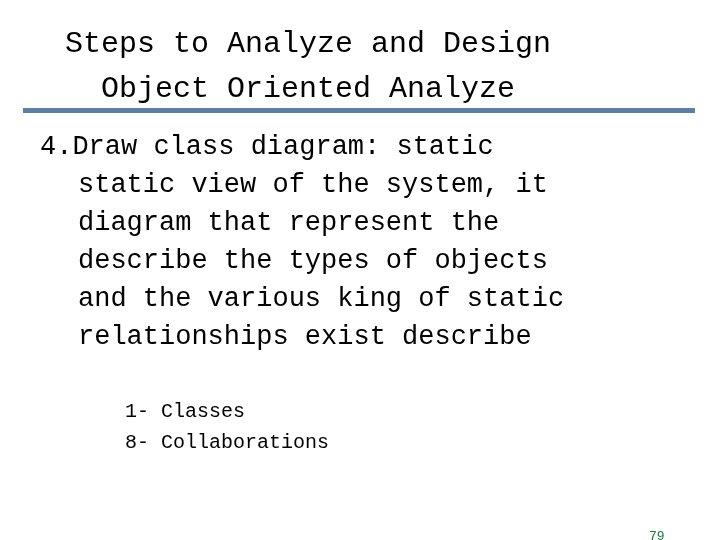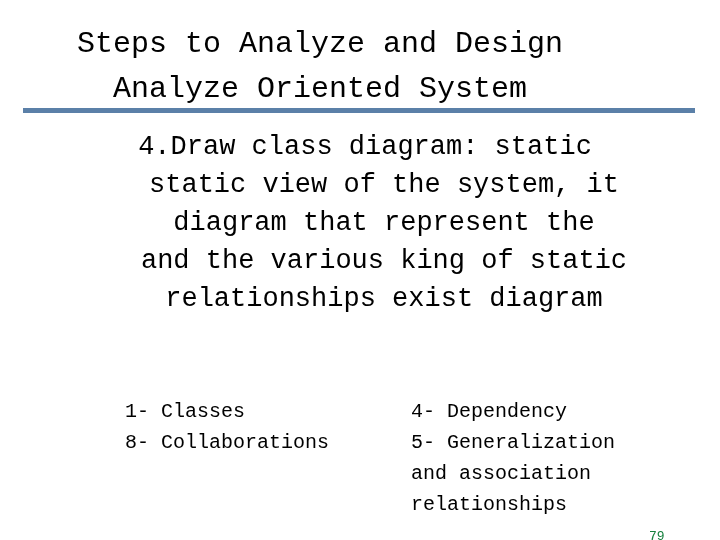--- a/index.html
+++ b/index.html
@@ -18,21 +18,21 @@
   .slide {
     position: relative;
     width: 720px;
     height: 540px;
     box-sizing: border-box;
   }
 
   
   .title-block {
     position: absolute;
-    left: 16px;
+    left: 4px;
     top: 22px;
     width: 608px;
     text-align: center;
   }
   .title-line {
     font-family: "Liberation Mono", "DejaVu Sans Mono", monospace;
     font-size: 30px;
     line-height: 45px;
     letter-spacing: 0px;
     color: #000000;
@@ -55,21 +55,20 @@
     left: 40px;
     top: 128px;
     width: 650px;
   }
   .body-line {
     font-family: "Liberation Mono", "DejaVu Sans Mono", monospace;
     font-size: 27px;
     line-height: 38px;
     color: #000000;
     white-space: pre;
-    text-align: center;
   }
   .body-line.indent {
     padding-left: 38px;
   }
 
   
   .sublists {
     position: absolute;
     left: 3px;
     top: 396px;
@@ -109,41 +108,36 @@
     margin-top: 24px;
   }
 </style>
 </head>
 <body>
 
 <div class="slide">
 
   <div class="title-block">
     <div class="title-line">Steps to Analyze and Design</div>
-    <div class="title-line">Analyze Oriented System</div>
+    <div class="title-line">Object Oriented Analyze</div>
   </div>
 
   <div class="divider"></div>
 
   <div class="body-block">
     <div class="body-line">4.Draw class diagram: static</div>
     <div class="body-line indent">static view of the system, it</div>
     <div class="body-line indent">diagram that represent the</div>
+    <div class="body-line indent">describe the types of objects</div>
     <div class="body-line indent">and the various king of static</div>
-    <div class="body-line indent">relationships exist diagram</div>
+    <div class="body-line indent">relationships exist describe</div>
   </div>
 
   <div class="sublists">
     <div class="col col-left">
       <div class="sub-line">1- Classes</div>
       <div class="sub-line">8- Collaborations</div>
-    </div>
-    <div class="col col-right">
-      <div class="sub-line">4- Dependency</div>
-      <div class="sub-line">5- Generalization</div>
-      <div class="sub-line">and association</div>
-      <div class="sub-line">relationships</div>
     </div>
   </div>
 
   <div class="page-number">79</div>
 
 </div>
 
 </body></html>

